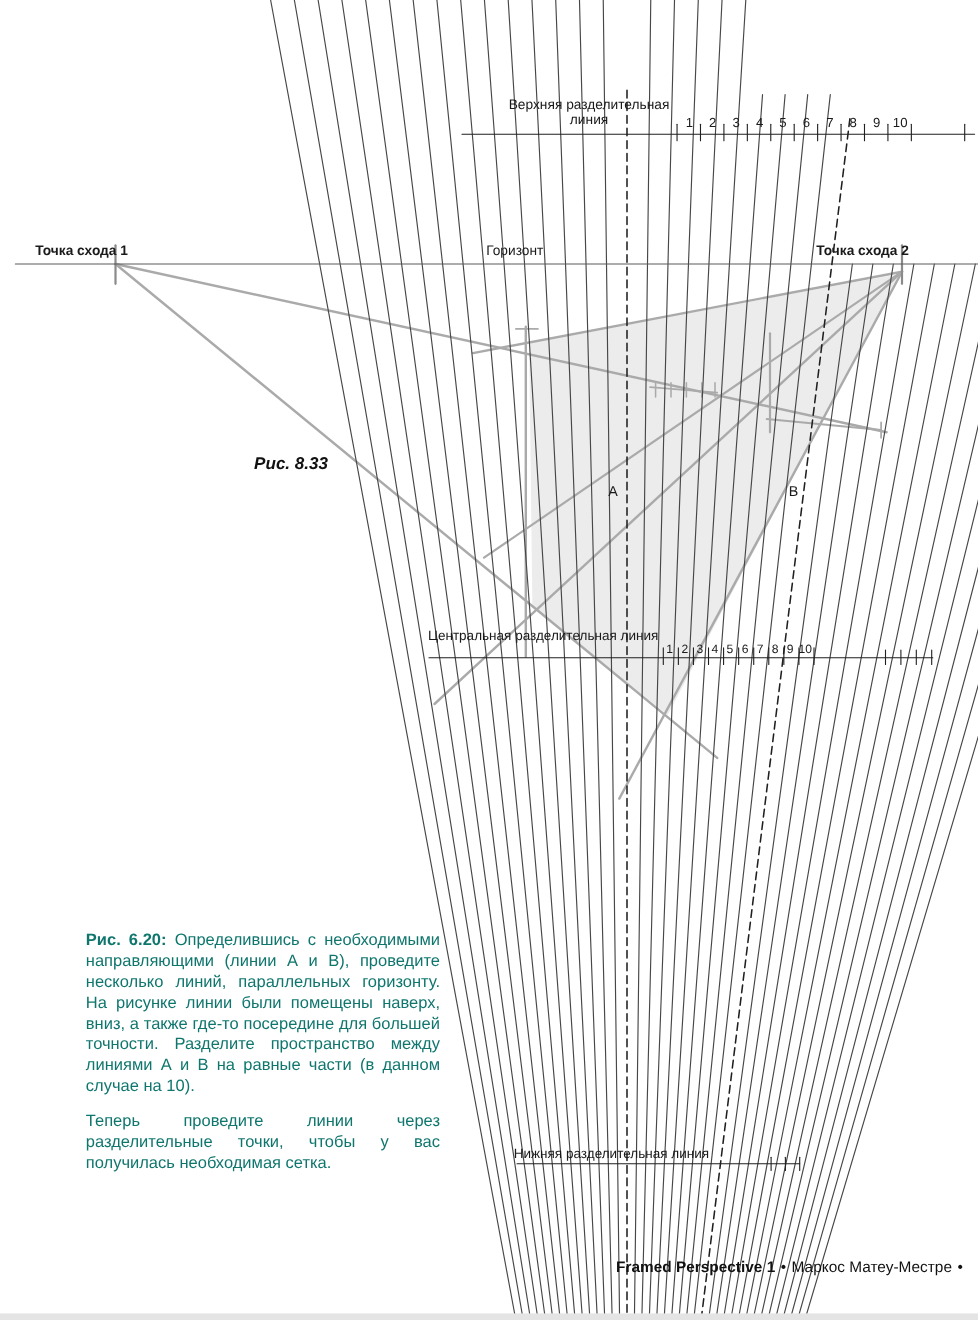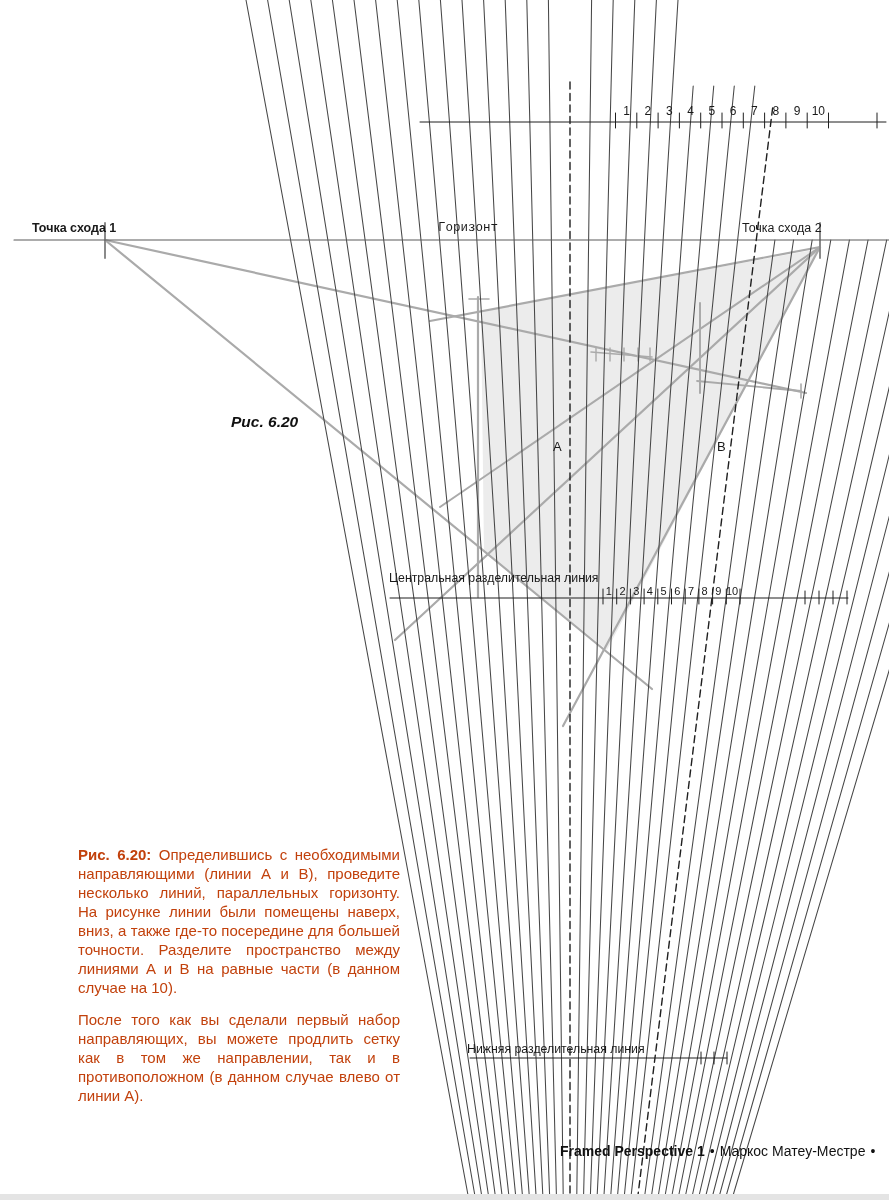--- a/index.html
+++ b/index.html
@@ -9,21 +9,21 @@
   .lbl{position:absolute;font-size:12.5px;color:#1a1a1a;line-height:1.15;white-space:nowrap;}
   .lbl.center{text-align:center;}
   .lbl .block{display:block;}
   .numrow{position:absolute;display:flex;}
   .numrow span{display:block;text-align:center;color:#1a1a1a;}
   .numrow.top span{font-size:12px;}
   .numrow.central span{font-size:11px;}
   .figlbl{position:absolute;left:231px;top:413px;font-size:15.5px;font-weight:bold;font-style:italic;color:#111;}
   .ab-label{position:absolute;font-size:13px;color:#1a1a1a;}
   .caption{position:absolute;left:78px;top:845px;width:322px;font-size:15px;line-height:19px;
-           text-align:justify;color:#c2410c;}
+           text-align:justify;color:#0f766e;}
   .caption p{margin:0 0 13px 0;}
   .caption .lead{font-weight:bold;}
   .footer{position:absolute;left:560px;top:1143px;font-size:14px;white-space:nowrap;color:#111;}
   .footer .book{font-weight:bold;}
   .footer .sep{padding:0 5px;}
   .footer .author{}
   .bottom-edge{position:absolute;left:0;bottom:0;width:889px;height:6px;background:#e4e4e4;}
 </style>
 </head>
 <body>
@@ -132,39 +132,43 @@
         <line x1="701" y1="1052" x2="701" y2="1064" stroke="#1f1f1f" stroke-width="1" stroke-linecap="round"></line>
         <line x1="714" y1="1052" x2="714" y2="1064" stroke="#1f1f1f" stroke-width="1" stroke-linecap="round"></line>
         <line x1="727" y1="1052" x2="727" y2="1064" stroke="#1f1f1f" stroke-width="1" stroke-linecap="round"></line>
       </g>
     <g id="g-dashed">
         <line x1="570" y1="82" x2="570" y2="1200" stroke="#1f1f1f" stroke-width="1.4" stroke-linecap="round" stroke-dasharray="7 4.5"></line>
         <line x1="772.6238532110092" y1="108" x2="637.3761467889908" y2="1200" stroke="#1f1f1f" stroke-width="1.4" stroke-linecap="round" stroke-dasharray="7 4.5"></line>
       </g>
   </svg>
 
+  <div class="lbl center" style="left:428px;top:88px;width:215px;">
+    <span class="block">Верхняя разделительная</span>
+    <span class="block">линия</span>
+  </div>
 
   <div id="top-numbers" class="numrow top" style="left:616px;top:104px;">
       <span style="width: 21.3px;">1</span>
       <span style="width: 21.3px;">2</span>
       <span style="width: 21.3px;">3</span>
       <span style="width: 21.3px;">4</span>
       <span style="width: 21.3px;">5</span>
       <span style="width: 21.3px;">6</span>
       <span style="width: 21.3px;">7</span>
       <span style="width: 21.3px;">8</span>
       <span style="width: 21.3px;">9</span>
       <span style="width: 21.3px;">10</span>
     </div>
 
   <div class="lbl" style="left:32px;top:221px;font-weight:bold;">Точка схода 1</div>
-  <div class="lbl center" style="left:420px;top:221px;width:96px;font-family:Liberation Mono, monospace;">Горизонт</div>
-  <div class="lbl" style="left:742px;top:221px;">Точка схода 2</div>
+  <div class="lbl center" style="left:420px;top:221px;width:96px;">Горизонт</div>
+  <div class="lbl" style="left:742px;top:221px;font-weight:bold;">Точка схода 2</div>
 
-  <div class="figlbl">Рис. 6.20</div>
+  <div class="figlbl">Рис. 8.33</div>
 
   <div class="ab-label" style="left:553px;top:439px;">А</div>
   <div class="ab-label" style="left:717px;top:439px;">В</div>
 
   <div class="lbl" style="left:389px;top:571px;font-size:12.3px;">Центральная разделительная линия</div>
   <div id="central-numbers" class="numrow central" style="left:602px;top:585px;">
       <span style="width: 13.7px;">1</span>
       <span style="width: 13.7px;">2</span>
       <span style="width: 13.7px;">3</span>
       <span style="width: 13.7px;">4</span>
@@ -174,21 +178,21 @@
       <span style="width: 13.7px;">8</span>
       <span style="width: 13.7px;">9</span>
       <span style="width: 13.7px;">10</span>
     </div>
 
   <div class="lbl" style="left:467px;top:1042px;font-size:12.3px;">Нижняя разделительная линия</div>
 
   <div class="caption">
     <p><span class="lead">Рис. 6.20:</span>
       <span>Определившись с необходимыми направляющими (линии А и В), проведите несколько линий, параллельных горизонту. На рисунке линии были помещены наверх, вниз, а также где-то посередине для большей точности. Разделите пространство между линиями А и В на равные части (в данном случае на 10).</span></p>
-    <p>После того как вы сделали первый набор направляющих, вы можете продлить сетку как в том же направлении, так и в противоположном (в данном случае влево от линии А).</p>
+    <p>Теперь проведите линии через разделительные точки, чтобы у вас получилась необходимая сетка.</p>
   </div>
 
   <div class="footer">
     <span class="book">Framed Perspective 1</span><span class="sep">•</span><span class="author">Маркос Матеу-Местре</span><span class="sep">•</span>
   </div>
 
   <div class="bottom-edge"></div>
 </div>
 
 </body></html>

